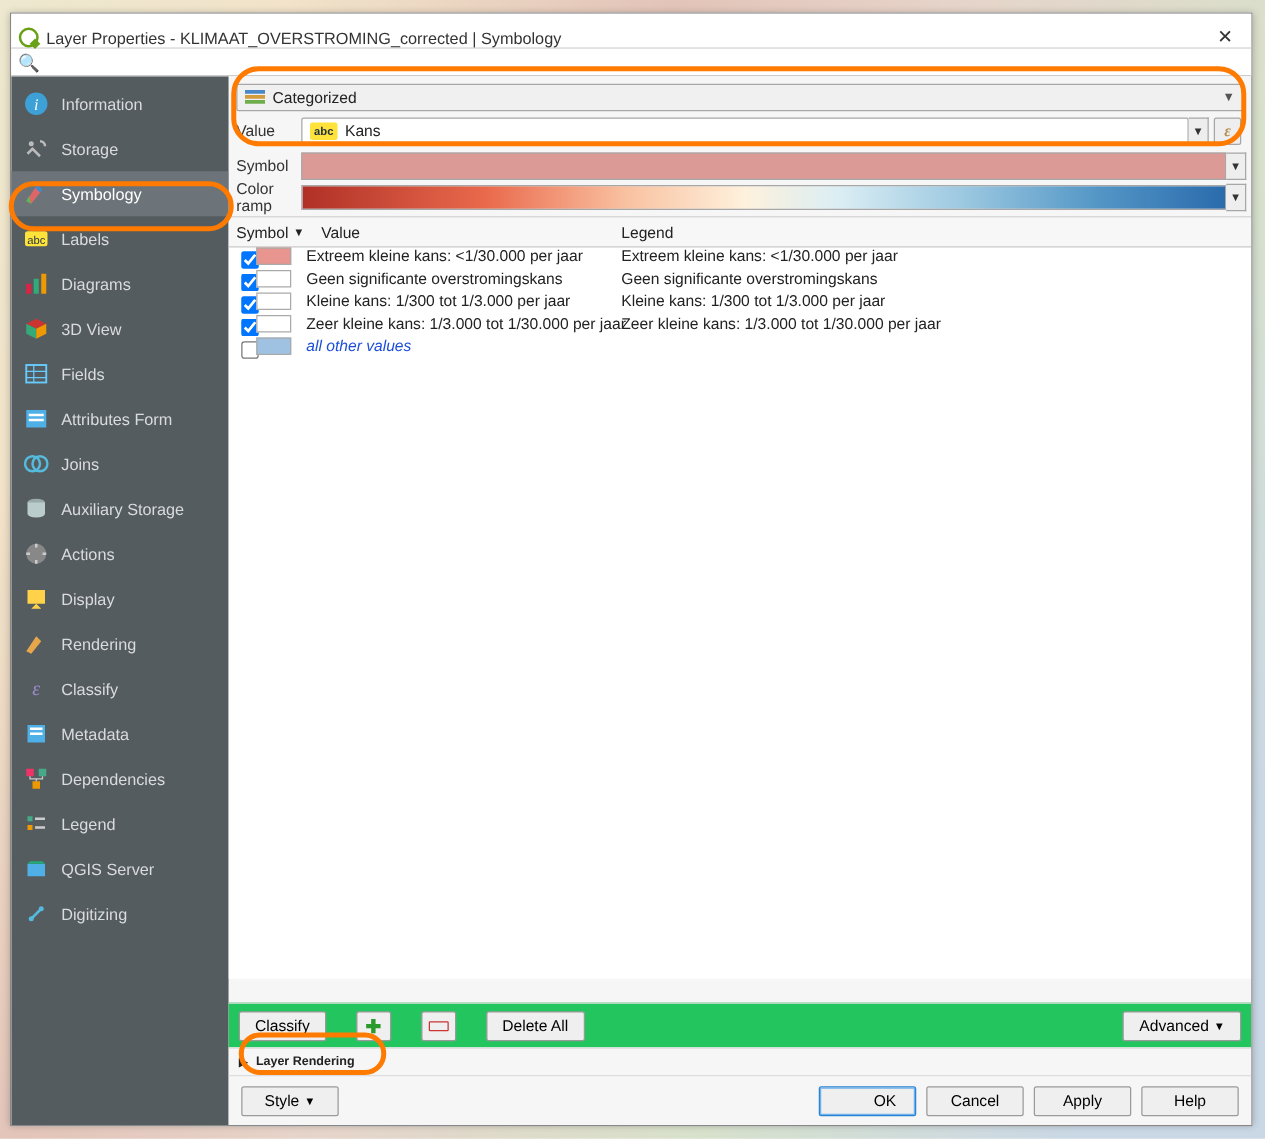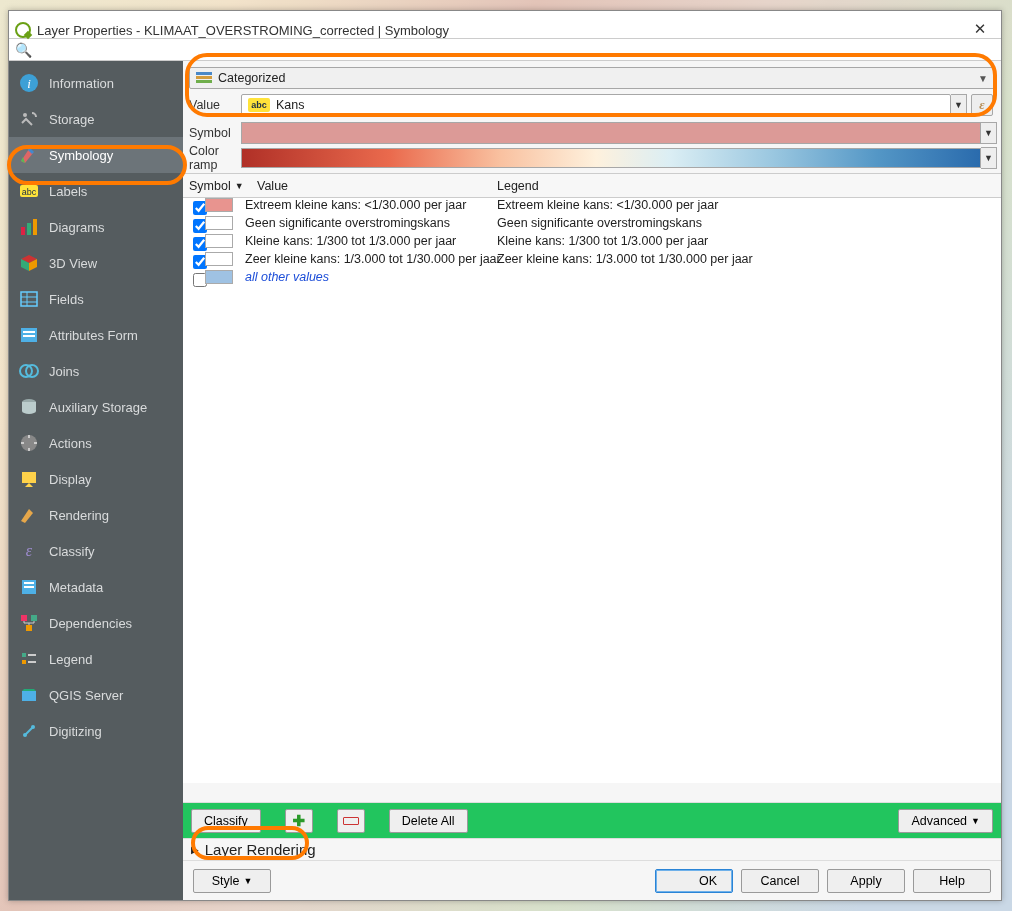--- a/index.html
+++ b/index.html
@@ -110,21 +110,21 @@
     border-top:1px solid #ddd; background:#22c55e;margin-top:19px;}
   .btn {
     height:24px; padding:0 12px; border:1px solid #9a9a9a; background:#efefef;
     font-size:12.5px; border-radius:2px; display:inline-flex; align-items:center; gap:4px;
   }
   .icon-btn { width:28px; padding:0; justify-content:center;}
   .plus-ic{ color:#2a9a2a; font-weight:bold; font-size:15px;}
   .minus-ic{ width:16px; height:8px; border:1px solid #c33; border-radius:1px;}
   .expander { display:flex; align-items:center; height:22px; padding-left:8px; background:#f6f6f6; border-top:1px solid #ddd;}
   .expander .tri{ font-size:10px; margin-right:6px;}
-  .expander .lblx{ font-weight:normal; font-size:15px;}
+  .expander .lblx{ font-weight:bold; font-size:10px;}
   .dlg-btns { display:flex; align-items:center; justify-content:flex-end; height:40px; padding:0 10px; gap:8px;
     border-top:1px solid #ddd; background:#f6f6f6;}
   .dlg-btns .style{ margin-right:auto;}
   .dlg-btns .btn{ min-width:78px; justify-content:center;}
   .dlg-btns .btn.ok{ border:1px solid #2a84d6; box-shadow:inset 0 0 0 1px #6fb1ea;padding-left:40px;}
   .th-sym .sort{ font-size:9px; margin-left:4px;}
 </style>
 </head>
 <body>
 

